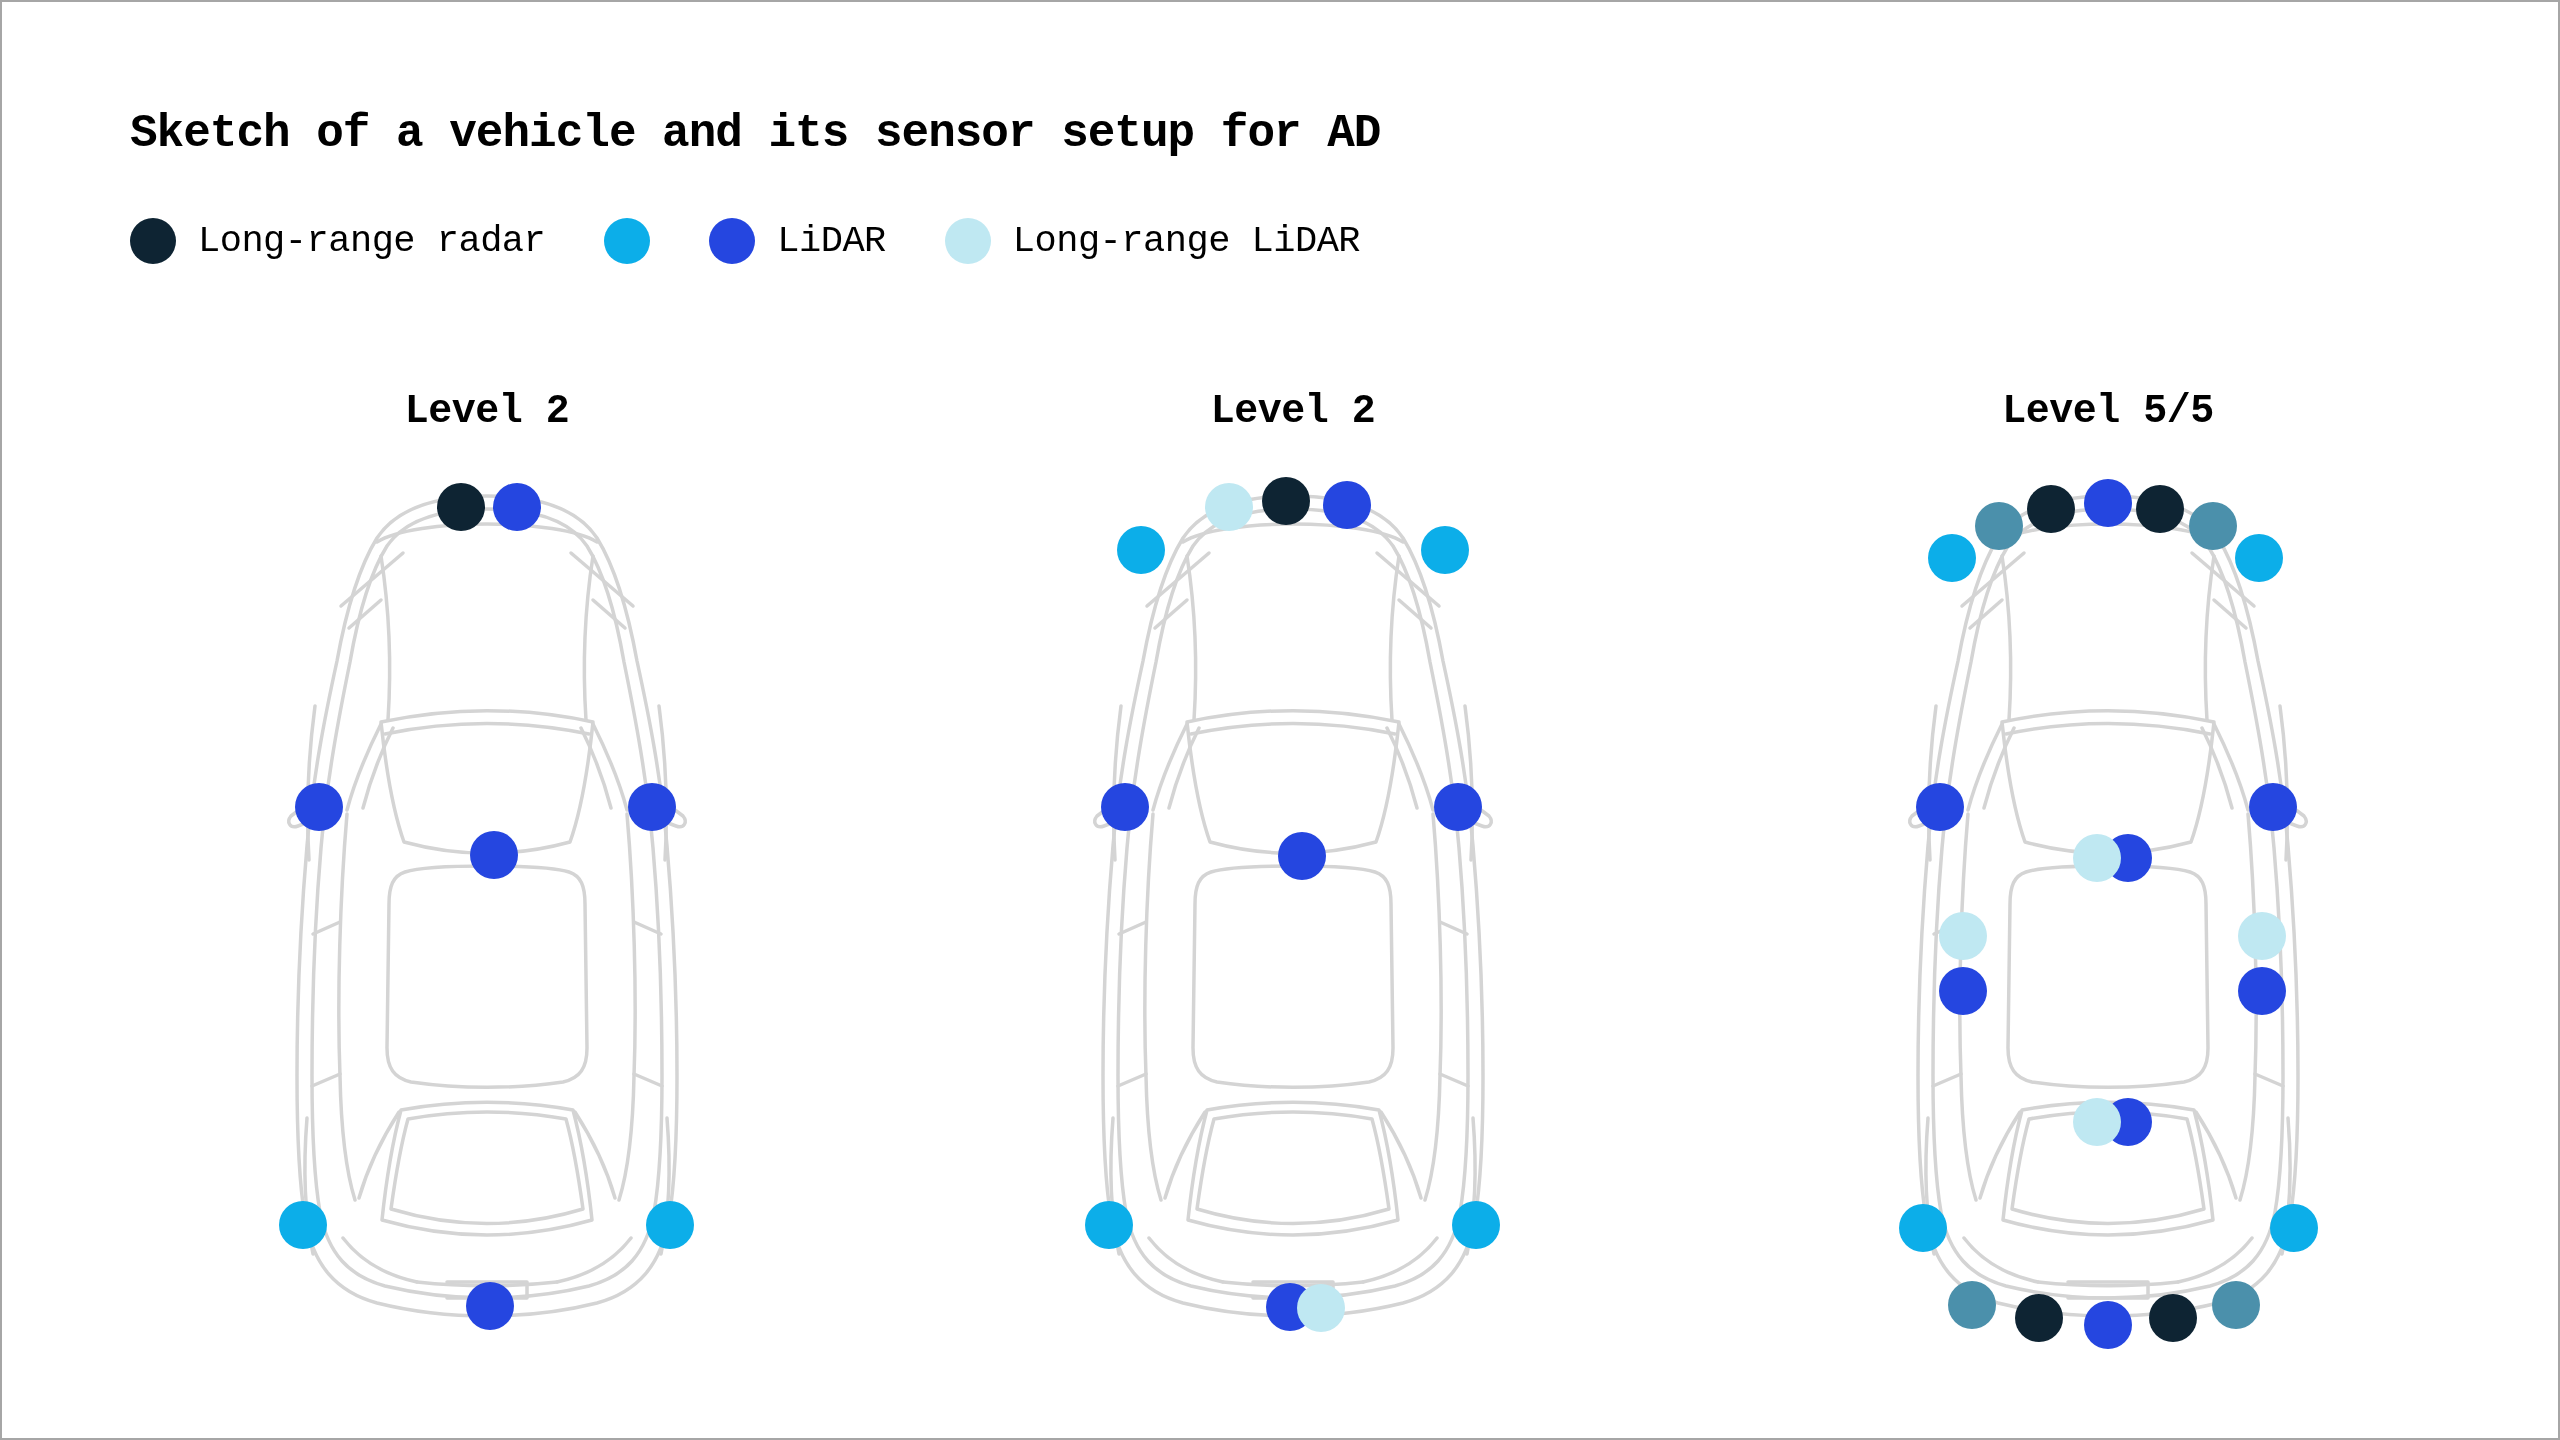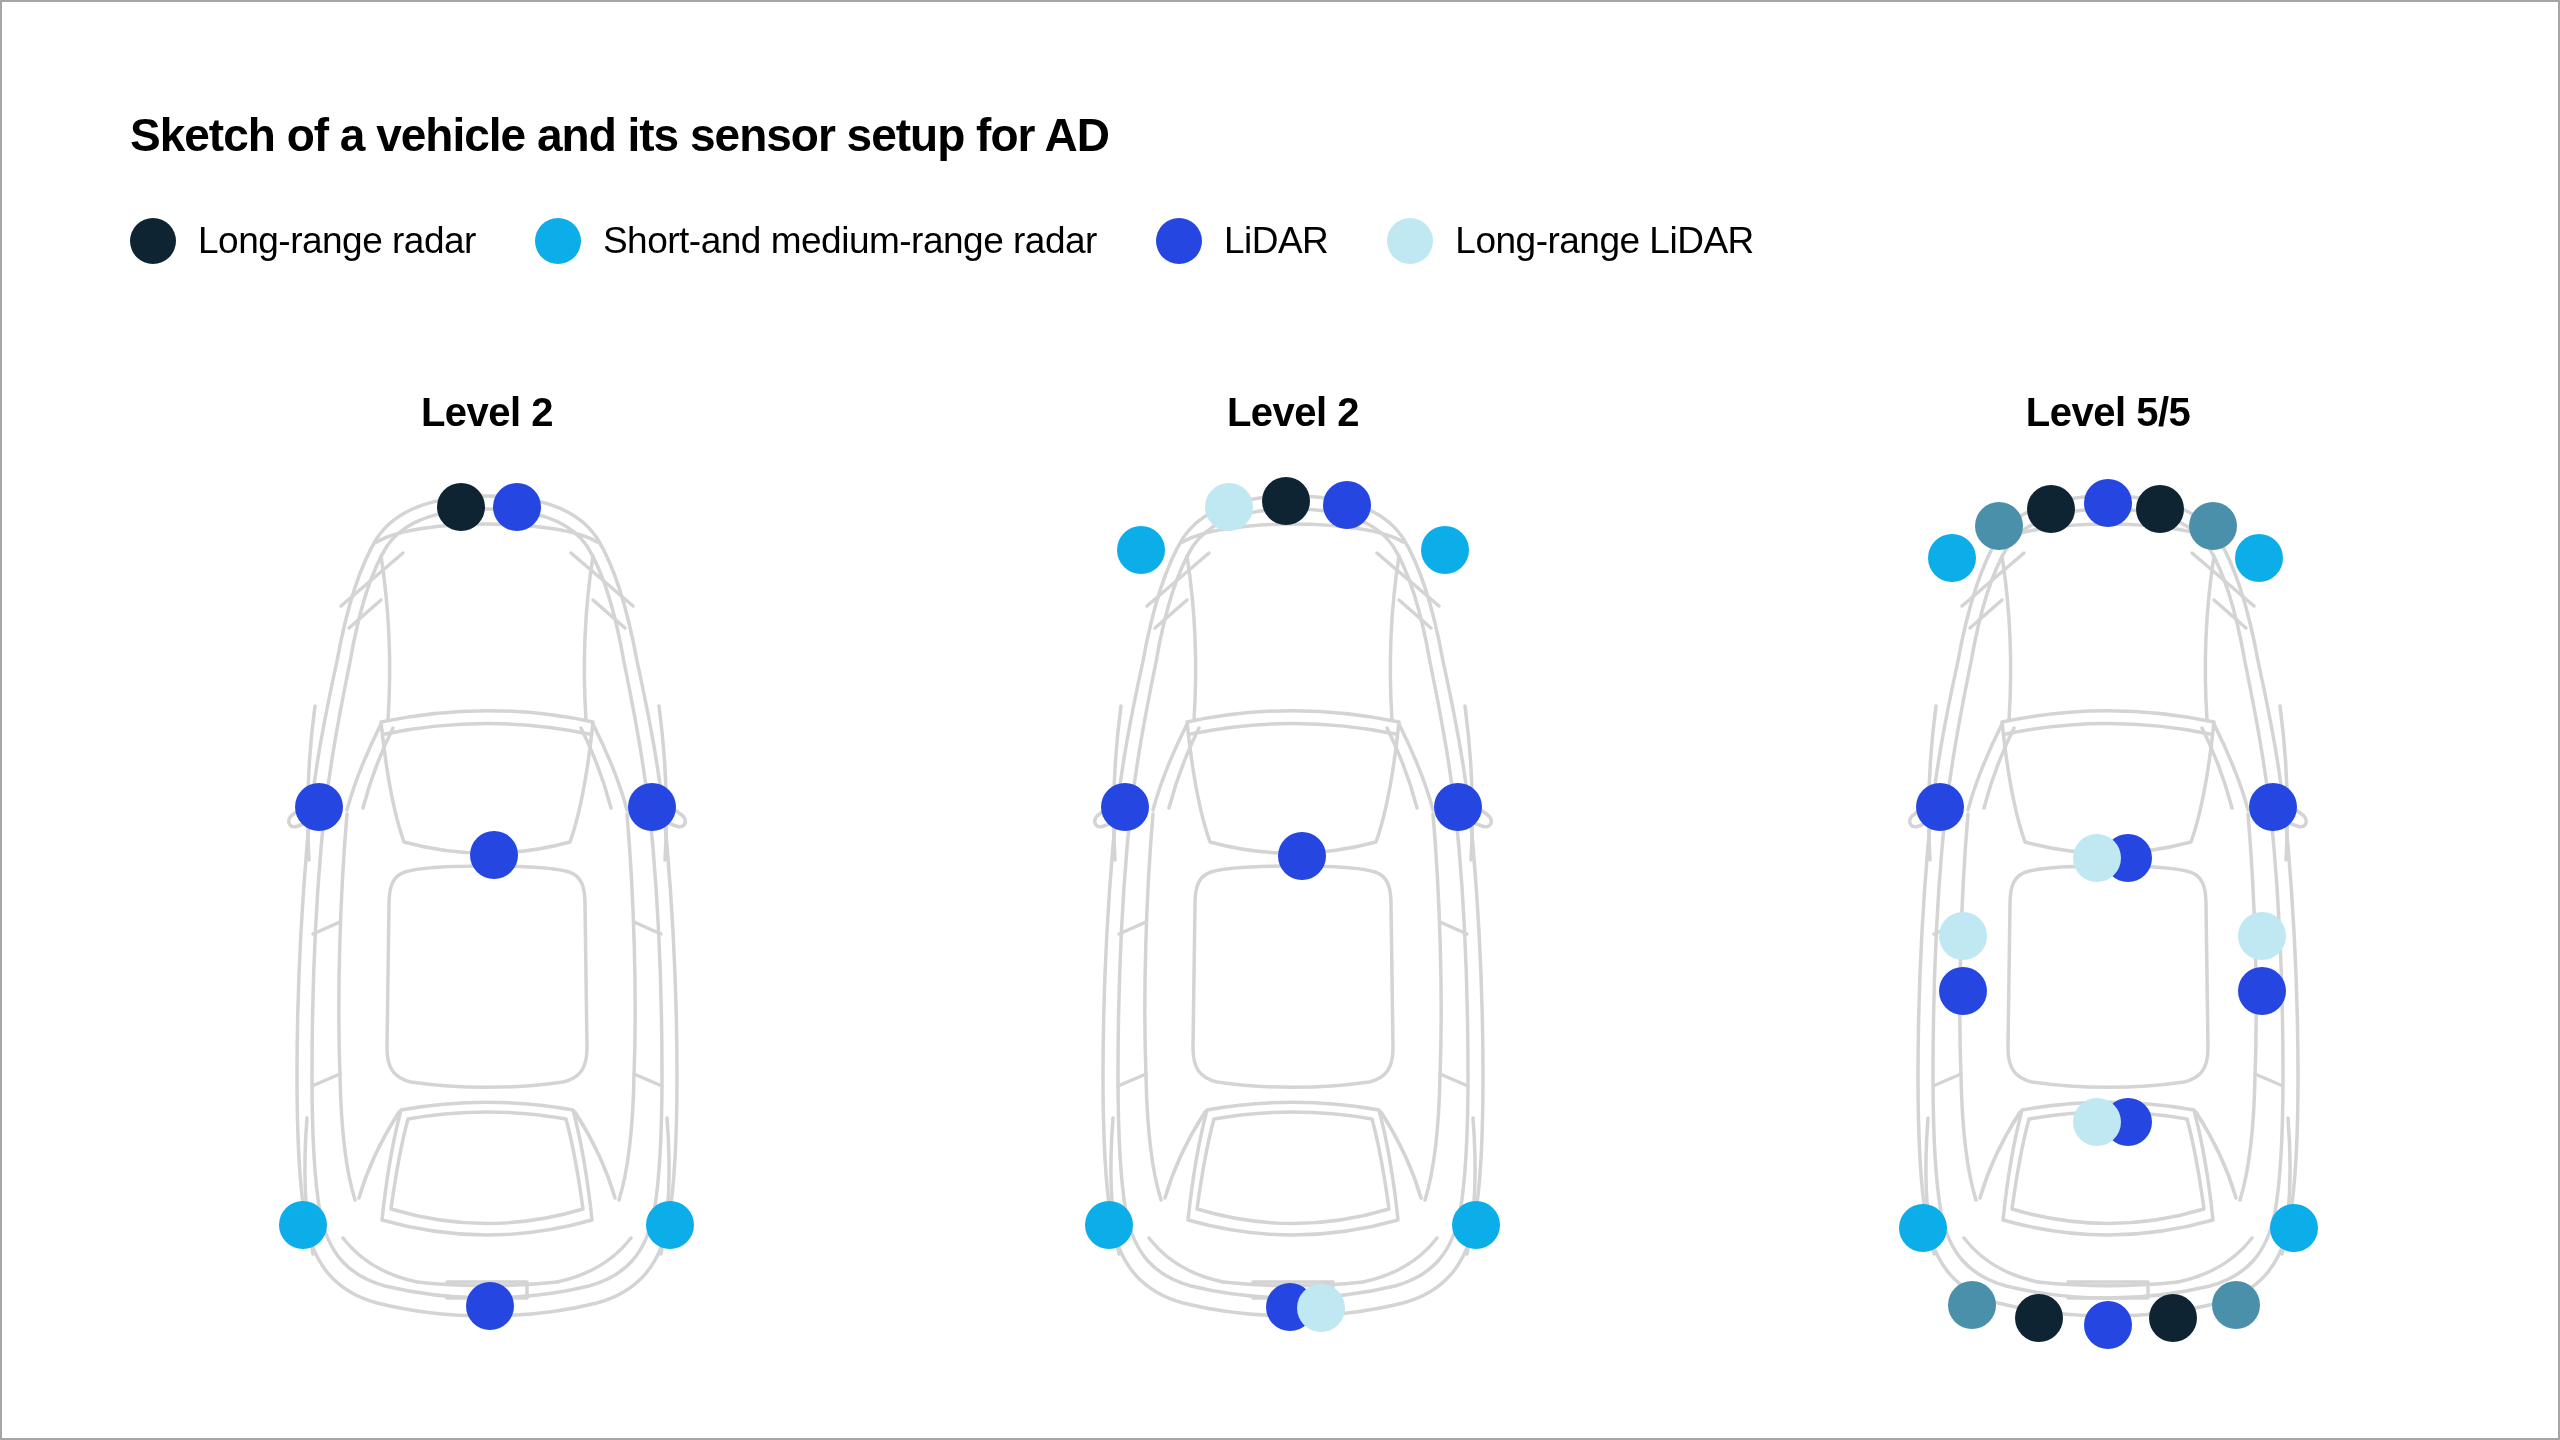--- a/index.html
+++ b/index.html
@@ -1,19 +1,19 @@
 <!DOCTYPE html>
 <html><head>
 <meta charset="utf-8">
 <style>
   html,body { margin:0; padding:0; background:#ffffff; }
   .page {
     position:relative; width:2560px; height:1440px; box-sizing:border-box;
     background:#ffffff; border:2px solid #a6a6a6; overflow:hidden;
-    font-family:Liberation Sans, sans-serif; color:#000;
+    font-family:Liberation Mono, monospace; color:#000;
   }
   .title {
     position:absolute; left:128px; top:106px; margin:0;
     font-size:46px; font-weight:700; letter-spacing:-1px; color:#000;
   }
   .legend {
     position:absolute; left:128px; top:216px; display:flex; align-items:center;
     gap:59px;
   }
   .legend-item { display:flex; align-items:center; gap:22px; }
@@ -35,21 +35,20 @@
 
   <h1 class="title">Sketch of a vehicle and its sensor setup for AD</h1>
 
   <div class="legend">
     <div class="legend-item">
       <span class="legend-dot" style="background: rgb(14, 36, 51);"></span>
       <span class="legend-label">Long-range radar</span>
     </div>
     <div class="legend-item">
       <span class="legend-dot" style="background: rgb(12, 174, 233);"></span>
-      <span class="legend-label">Short-and medium-range radar</span>
     </div>
     <div class="legend-item">
       <span class="legend-dot" style="background: rgb(37, 70, 224);"></span>
       <span class="legend-label">LiDAR</span>
     </div>
     <div class="legend-item">
       <span class="legend-dot" style="background: rgb(191, 232, 242);"></span>
       <span class="legend-label">Long-range LiDAR</span>
     </div>
   </div>

